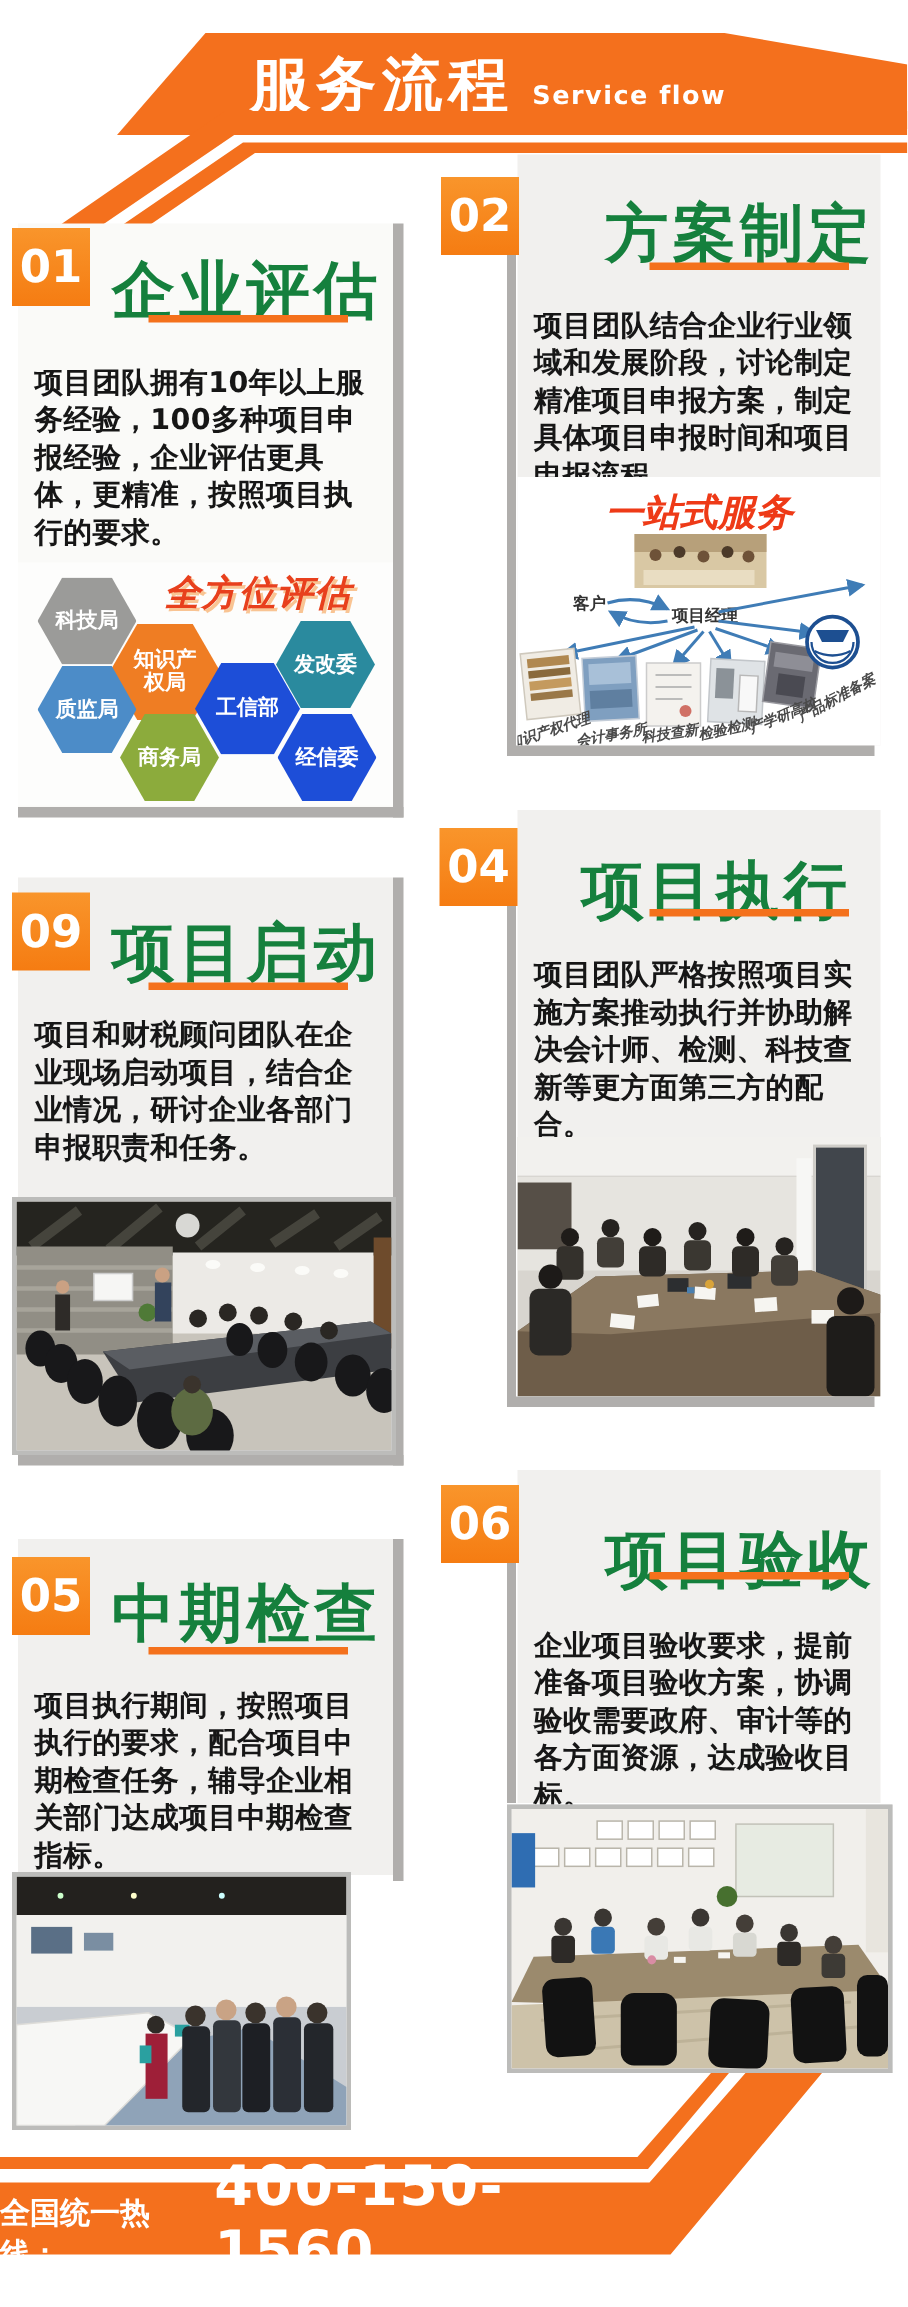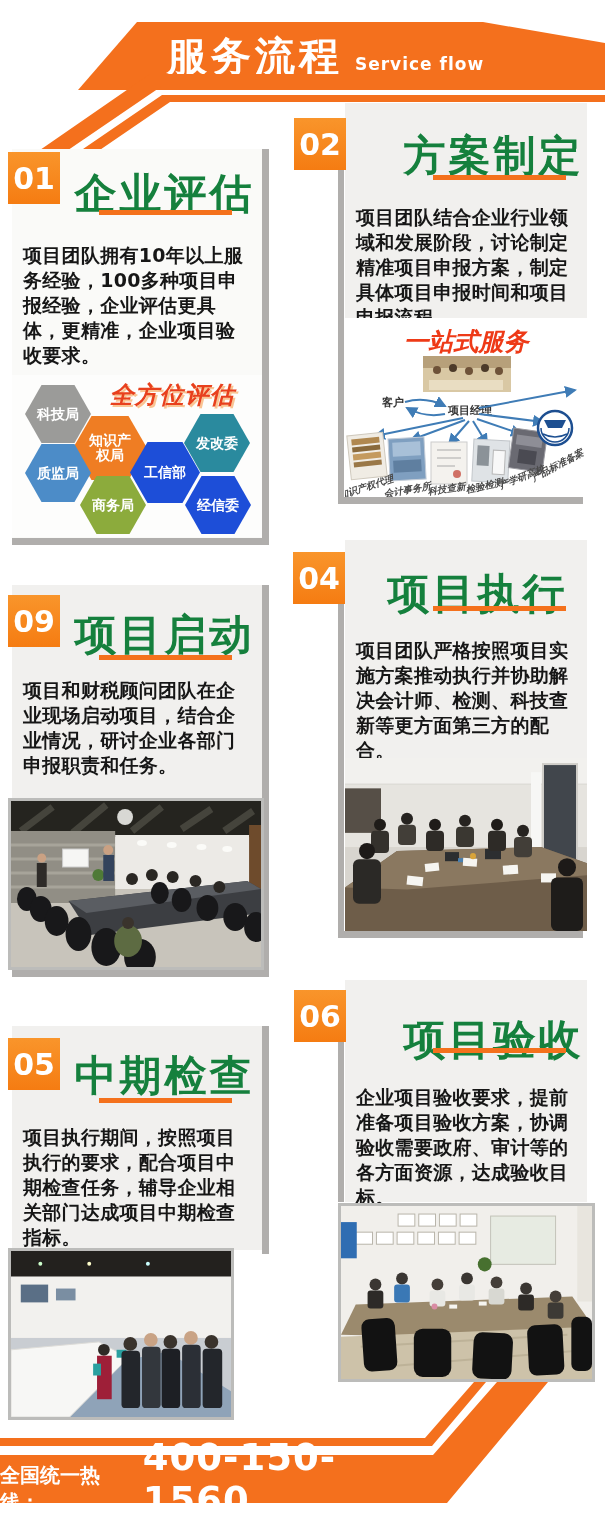--- a/index.html
+++ b/index.html
@@ -50,21 +50,21 @@
     <span class="banner-sub">Service flow</span>
   </div>
   <svg class="deco" width="605" height="180" viewBox="0 0 605 180">
     <polygon points="605,74 150,74 40,150 52,161 162,86 605,86" fill="#f4701d"></polygon>
     <polygon points="605,95 162,95 64,162 72,169 170,102 605,102" fill="#f4701d"></polygon>
   </svg>
 
   <div class="card" style="left:12px;top:149px;width:250px;height:389px;background:#fafaf8;">
     <div class="cardtitle" style="top:17px;">企业评估</div>
     <div class="underline" style="top:61px;"></div>
-    <div class="bodytext" style="top:94px;">项目团队拥有10年以上服务经验，100多种项目申报经验，企业评估更具体，更精准，企业项目验收要求。</div>
+    <div class="bodytext" style="top:94px;">项目团队拥有10年以上服务经验，100多种项目申报经验，企业评估更具体，更精准，按照项目执行的要求。</div>
   </div>
   <div class="badge" style="left:8px;top:152px;">01</div>
   <div class="vbar" style="left:262px;top:149px;width:7px;height:396px;"></div>
   <div class="hbar" style="left:12px;top:538px;width:257px;height:7px;"></div>
 
   <div class="hexwrap">
     <div class="hextitle">全方位评估</div>
     <div class="hex" style="left: 13px; top: 10px; width: 66px; height: 58px; background: rgb(155, 155, 153);">
       <span>科技局</span>
       </div>

